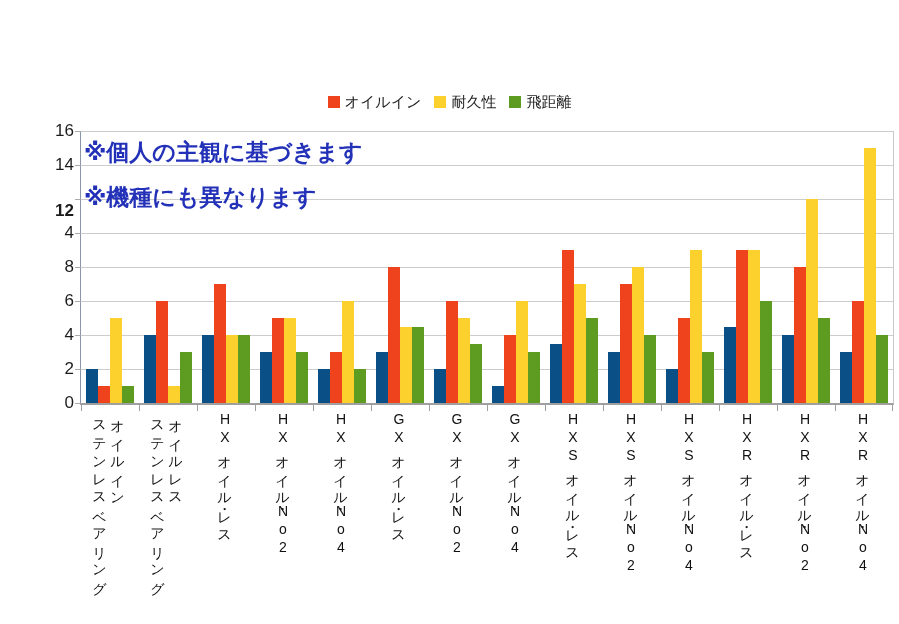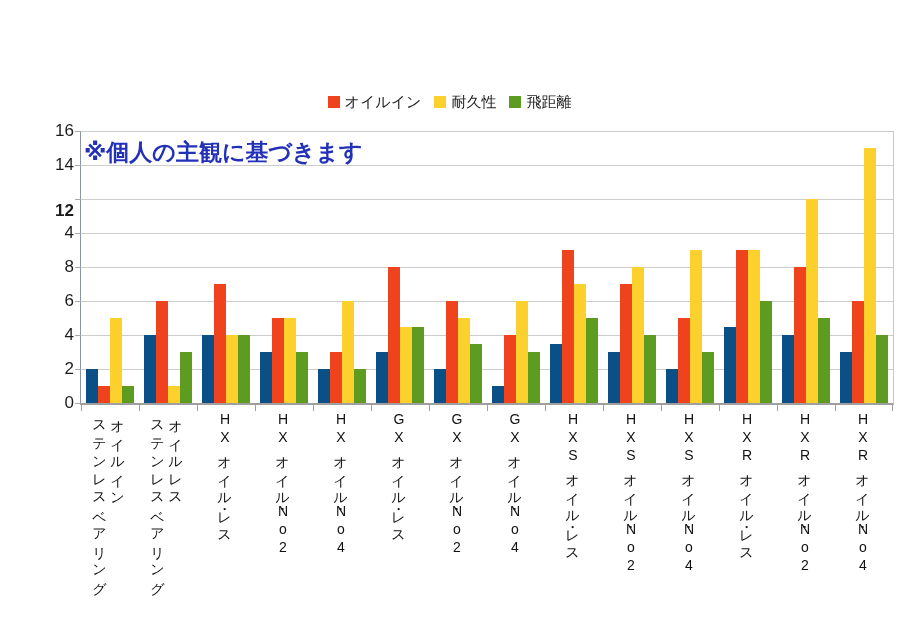--- a/index.html
+++ b/index.html
@@ -216,14 +216,15 @@
       <div class="x-category" style="left: 696px; width: 58px;">
         <div class="x-category-text">HXRオイル・No2</div>
       </div>
       <div class="x-category" style="left: 754px; width: 58px;">
         <div class="x-category-text">HXRオイル・No4</div>
       </div>
     </div>
 
   <div class="note" style="color: rgb(34, 49, 184);">
     <div>※個人の主観に基づきます</div>
+    <div>※機種にも異なります</div>
   </div>
 </div>
 
 </body></html>

